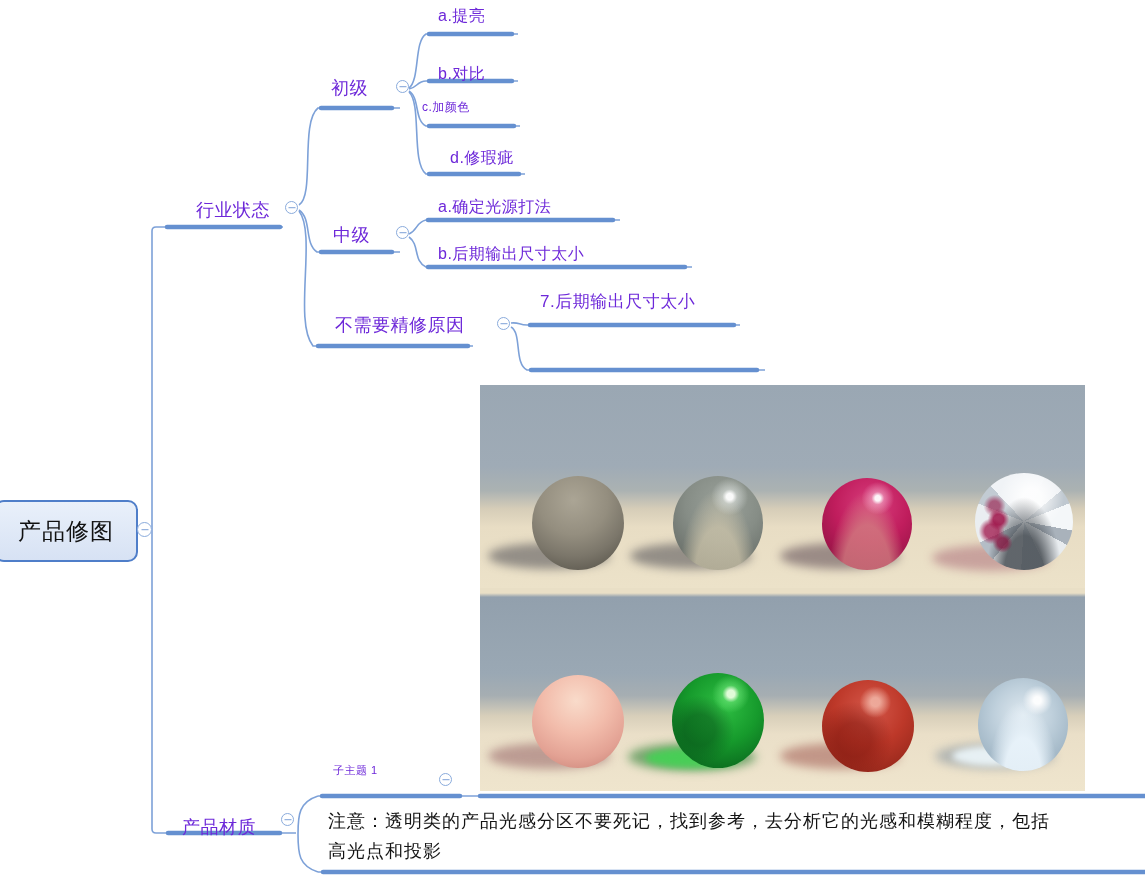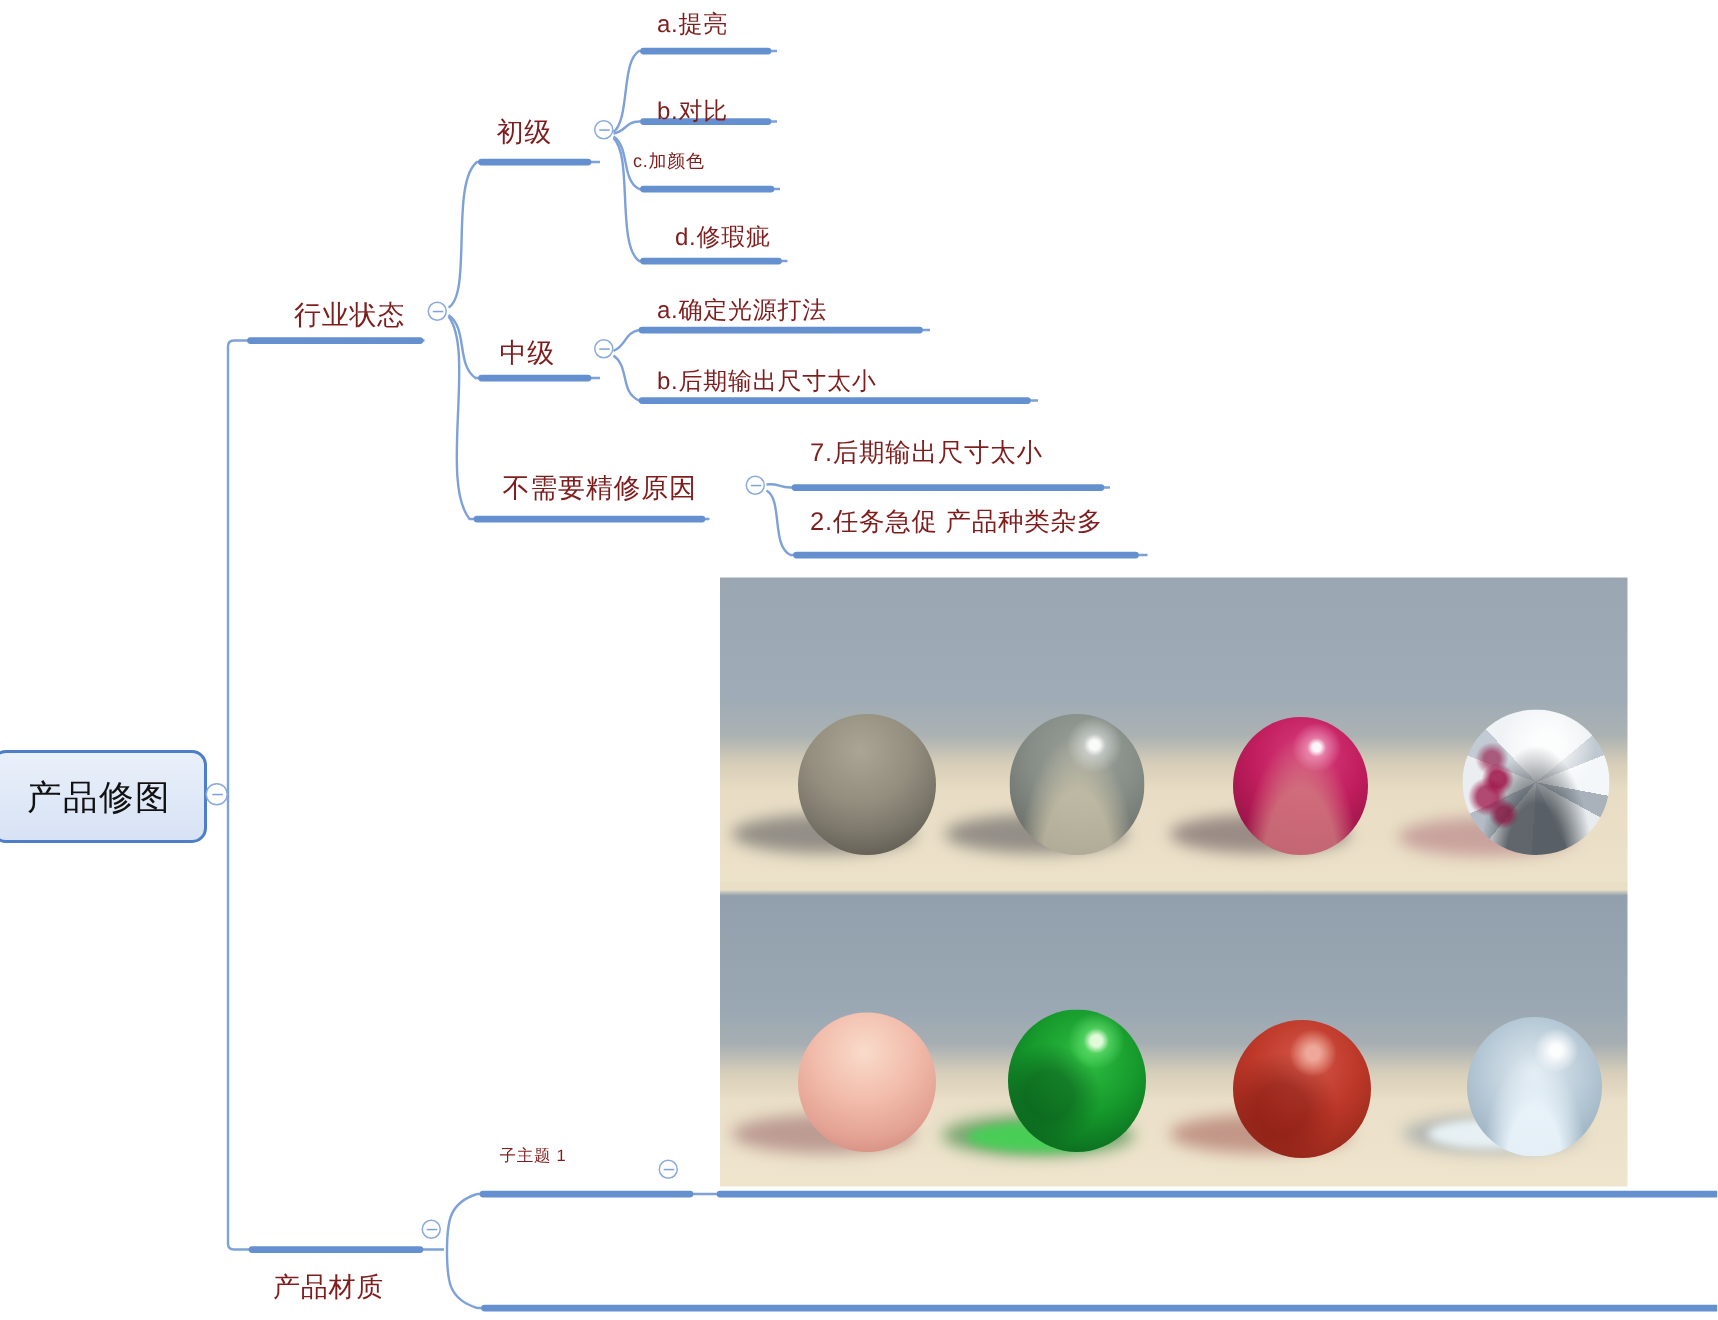--- a/index.html
+++ b/index.html
@@ -1,19 +1,19 @@
 <!DOCTYPE html>
 <html><head>
 <meta charset="utf-8">
 <style>
   html,body{margin:0;padding:0;background:#fff;}
   #canvas{position:relative;width:1145px;height:880px;background:#ffffff;overflow:hidden;
           font-family:"Liberation Sans","DejaVu Sans",sans-serif;}
   svg.lines{position:absolute;left:0;top:0;z-index:2;}
-  .lbl{position:absolute;white-space:nowrap;color:#7f1d1d;letter-spacing:.5px;z-index:4;}
+  .lbl{position:absolute;white-space:nowrap;color:#6d28d9;letter-spacing:.5px;z-index:4;}
   .root-box{position:absolute;left:-6px;top:500px;width:140px;height:58px;z-index:4;
             border:2.5px solid #4f7ec9;border-radius:10px;
             background:linear-gradient(180deg,#e9f0fa 0%,#d7e2f4 100%);
             display:flex;align-items:center;justify-content:center;
             font-size:23px;color:#111;letter-spacing:1px;}
   .collapse{position:absolute;width:13px;height:13px;border:1.4px solid #8aabdc;border-radius:50%;
             background:#fff;z-index:5;box-sizing:border-box;}
   .collapse.big{width:15px;height:15px;}
   .collapse .minus{position:absolute;left:50%;top:50%;width:7px;height:1.6px;background:#7da1d8;
             transform:translate(-50%,-50%);}
@@ -140,25 +140,25 @@
 
   <div class="lbl" style="left:438px;top:6px;font-size:16px;">a.提亮</div>
   <div class="lbl" style="left:438px;top:52px;font-size:16px;margin-top:12px;">b.对比</div>
   <div class="lbl" style="left:422px;top:99px;font-size:12px;">c.加颜色</div>
   <div class="lbl" style="left:438px;top:148px;font-size:16px;margin-left:12px;">d.修瑕疵</div>
 
   <div class="lbl" style="left:438px;top:197px;font-size:16px;">a.确定光源打法</div>
   <div class="lbl" style="left:438px;top:244px;font-size:16px;">b.后期输出尺寸太小</div>
 
   <div class="lbl" style="left:540px;top:290px;font-size:17px;">7.后期输出尺寸太小</div>
-  <div class="lbl" style="left:540px;top:336px;font-size:17px;">2.任务急促 产品种类杂多</div>
 
-  <div class="lbl" style="left:182px;top:846px;font-size:18px;">产品材质</div>
+  <div class="lbl" style="left:182px;top:815px;font-size:18px;">产品材质</div>
   <div class="lbl" style="left:333px;top:763px;font-size:11px;">子主题 1</div>
 
+  <div class="note">注意：透明类的产品光感分区不要死记，找到参考，去分析它的光感和模糊程度，包括高光点和投影</div>
 
   <span class="collapse big" style="left:137px;top:522px;">
       <span class="minus"></span>
     </span>
   <span class="collapse" style="left:285px;top:201px;">
       <span class="minus"></span>
     </span>
   <span class="collapse" style="left:396px;top:80px;">
       <span class="minus"></span>
     </span>

